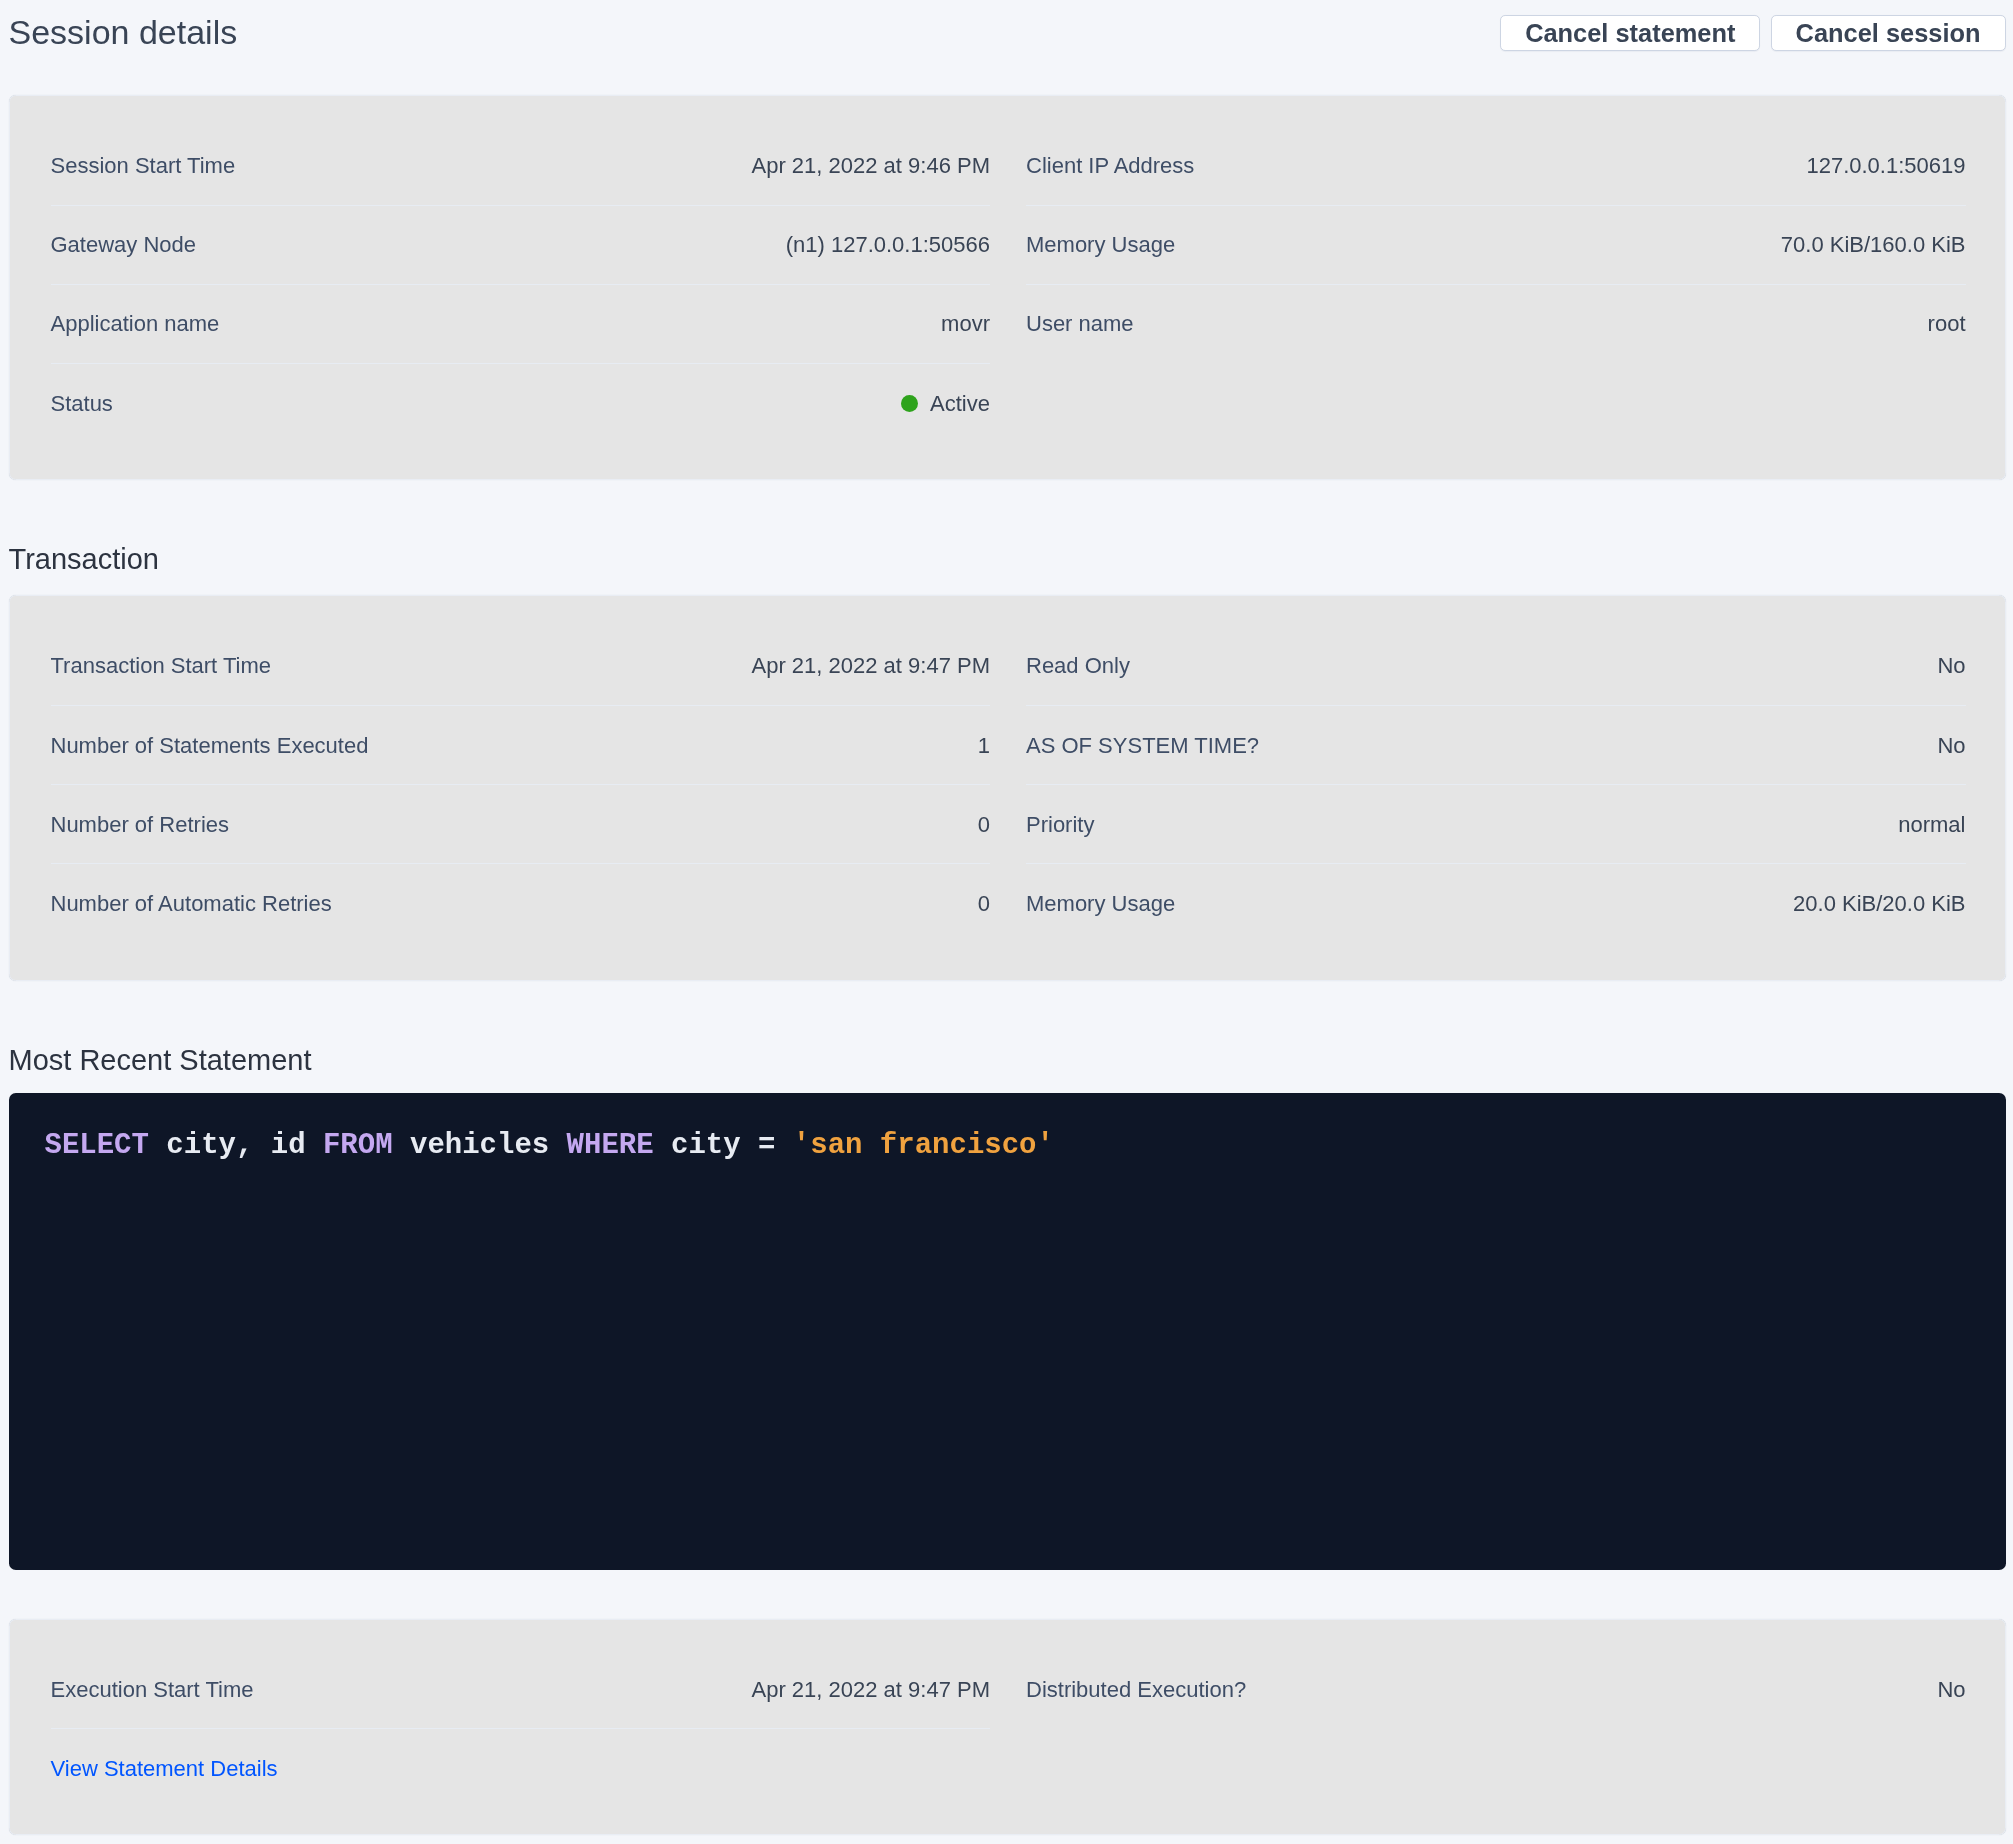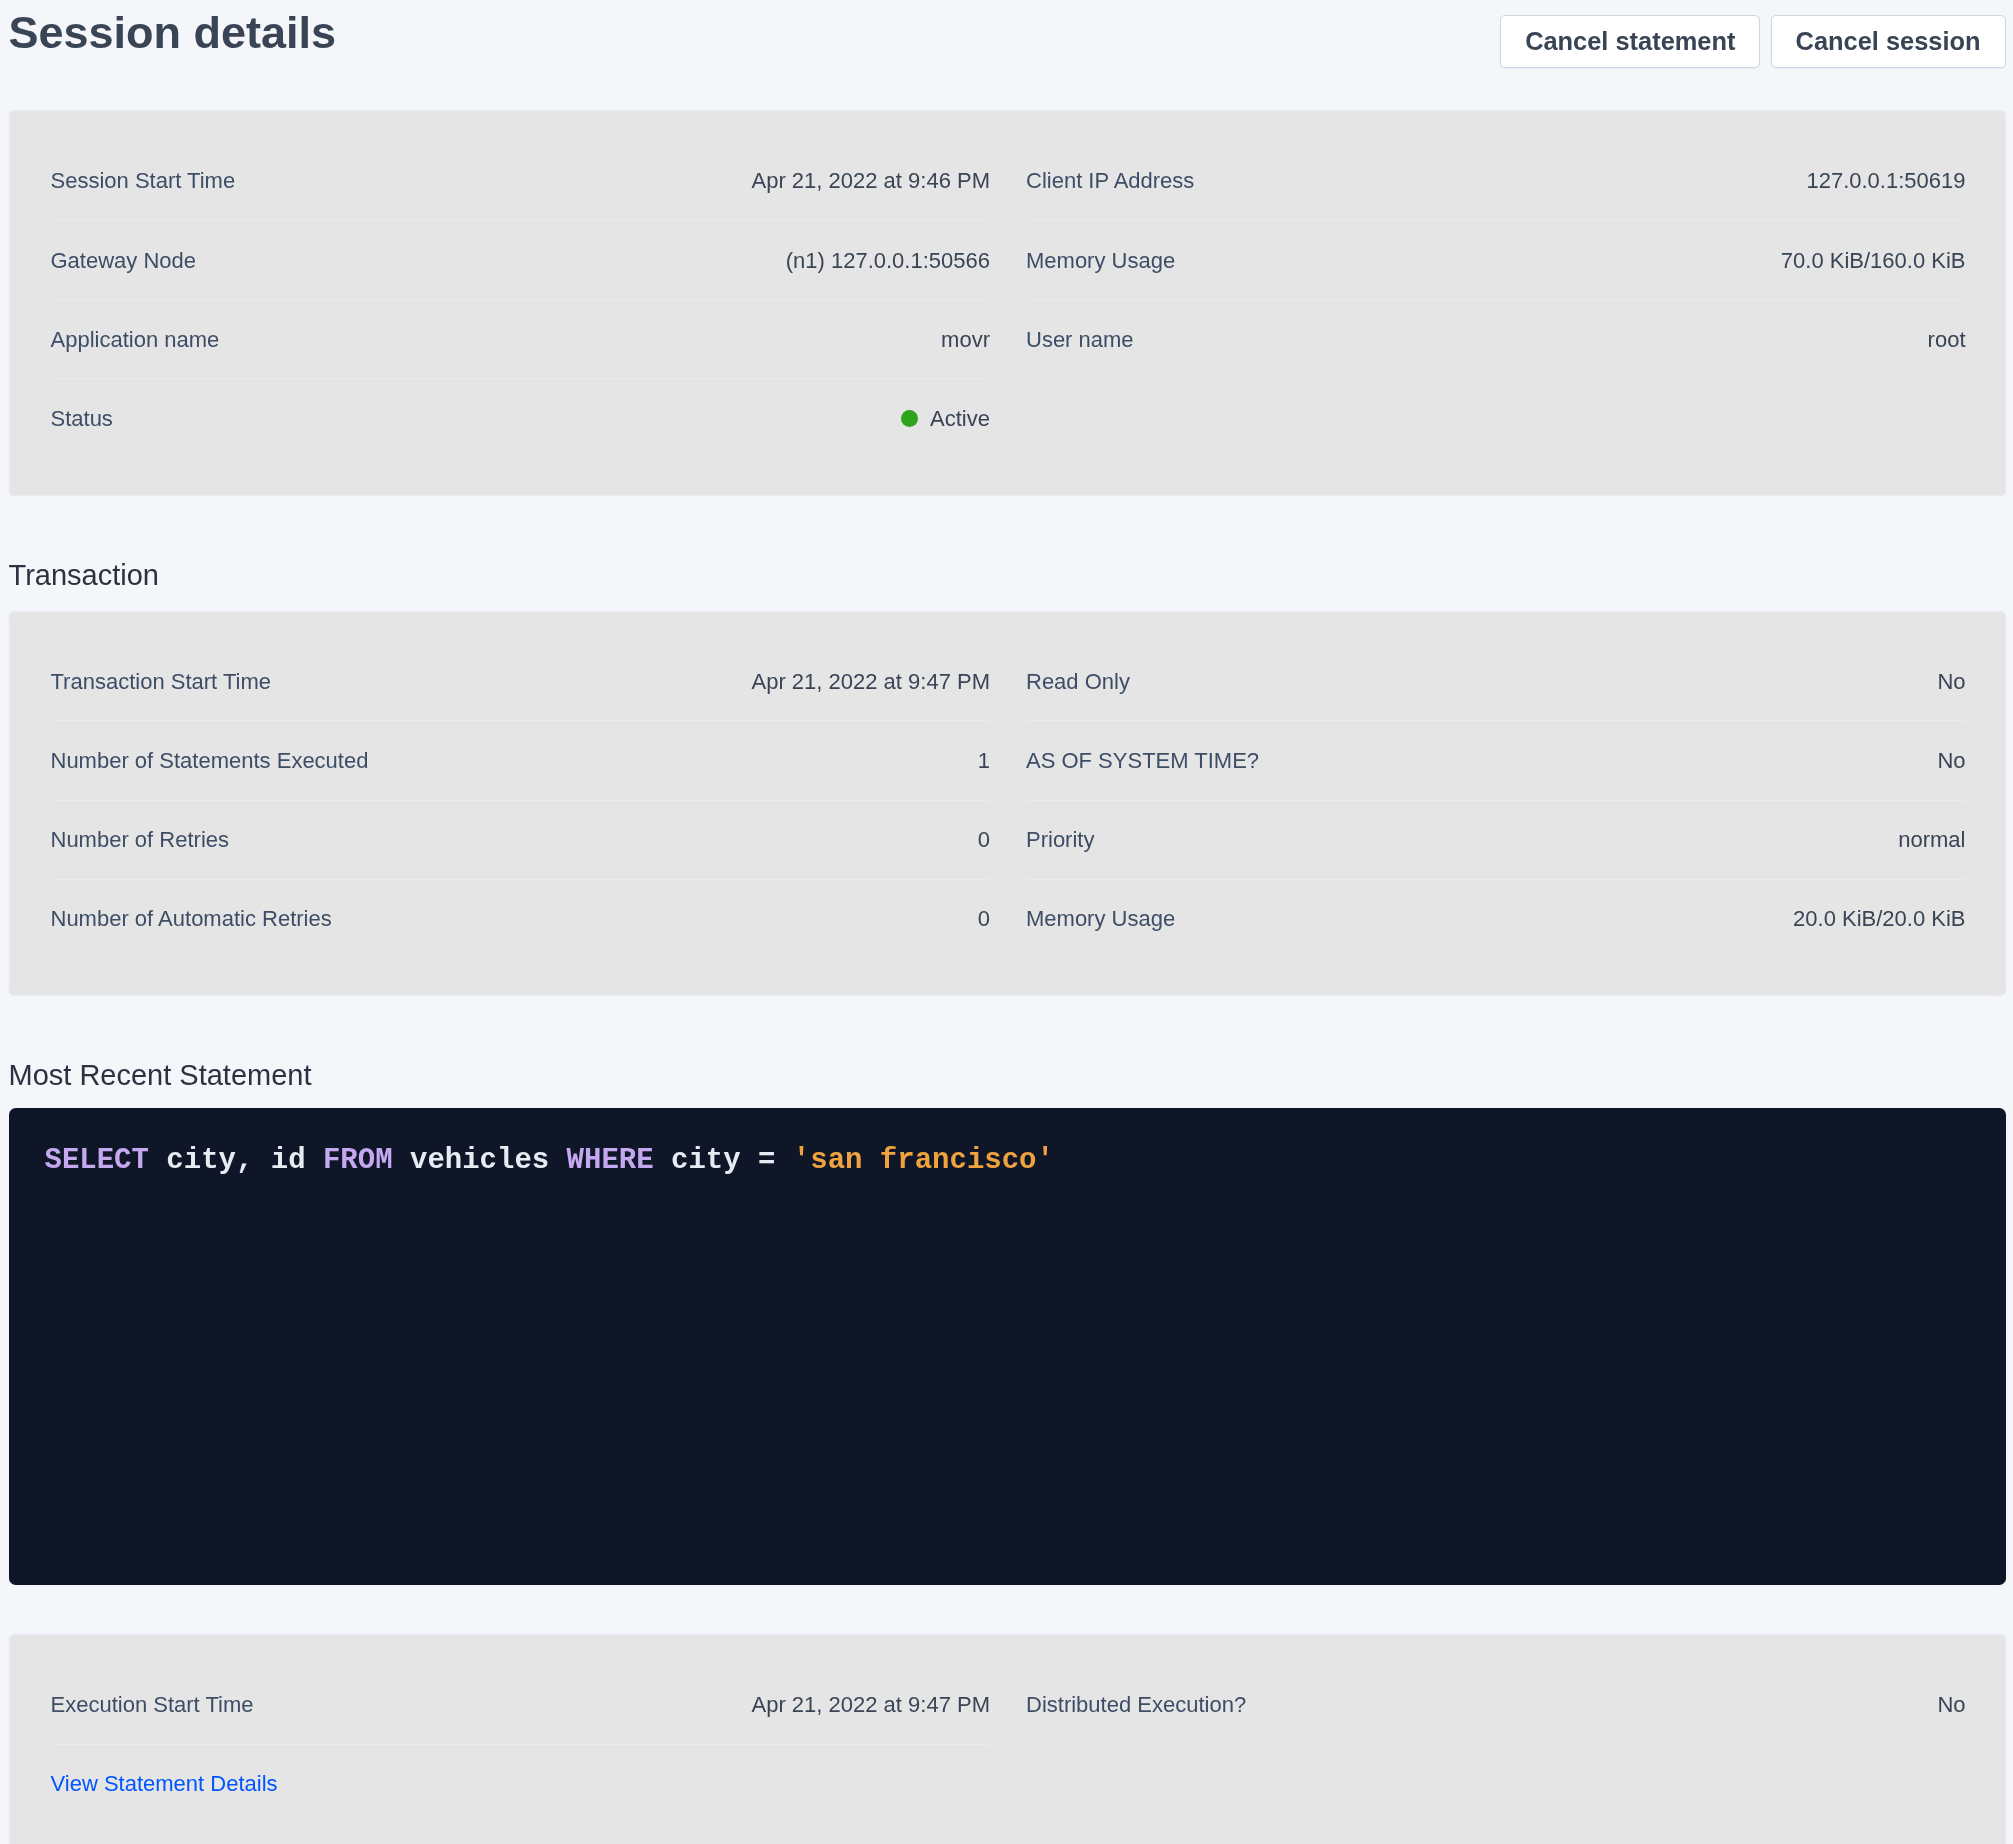--- a/index.html
+++ b/index.html
@@ -17,25 +17,25 @@
     font-family:"Liberation Sans","DejaVu Sans",sans-serif;
     color:#394455;
     overflow:hidden;
   }
   
   .page-header{
     display:flex;justify-content:space-between;align-items:flex-start;
     padding:12px 8.5px 0 8.5px;
   }
   .page-title{
-    font-size:45px;line-height:41px;font-weight:700;color:#394455;
+    font-size:34px;line-height:41px;font-weight:400;color:#394455;
   }
   .header-actions{display:flex;gap:10.2px;margin-top:3.4px;}
   .btn{
-    height:53px;padding:0 24px;
+    height:36px;padding:0 24px;
     background:#ffffff;
     border:0.8px solid #cdd5e3;border-radius:5.1px;
     font-family:inherit;font-size:25.4px;font-weight:700;color:#394455;
     cursor:pointer;box-shadow:0 0.8px 0.8px rgba(70,90,120,0.06);
   }
   
   .card{
     margin:0 8.5px;
     background:#e5e5e5;
     border:0.8px solid #e9edf4;

